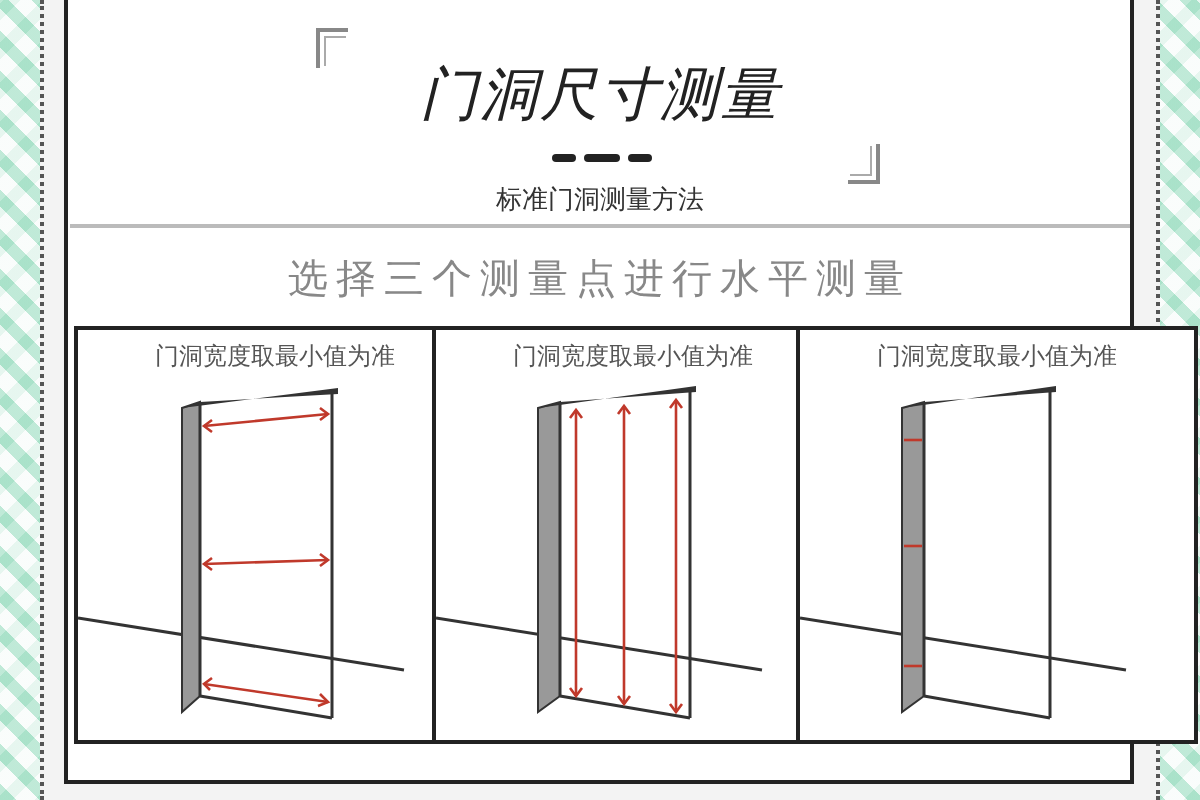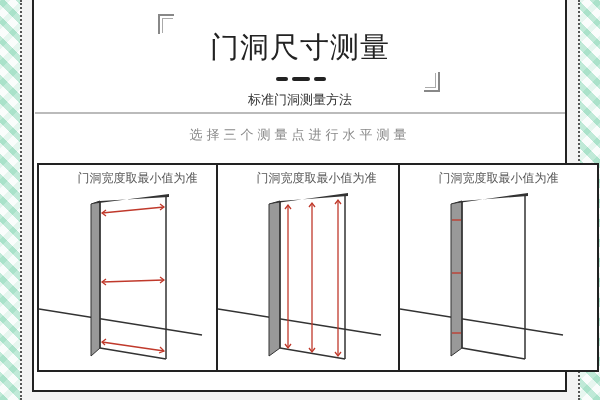--- a/index.html
+++ b/index.html
@@ -21,31 +21,31 @@
       position:absolute; left:32px; top:-4px; width:535px; height:396px;
       background:#fff; border:2px solid #222; box-sizing:border-box;
     }
     .corner { position:absolute; width:14px; height:18px; }
     .corner.tl { left:158px; top:14px; border-left:2px solid #888; border-top:2px solid #888; }
     .corner.tl::after { content:""; position:absolute; left:2px; top:2px; width:10px; height:14px; border-left:1px solid #aaa; border-top:1px solid #aaa; }
     .corner.br { left:424px; top:72px; border-right:2px solid #888; border-bottom:2px solid #888; }
     .corner.br::after { content:""; position:absolute; right:2px; bottom:2px; width:10px; height:14px; border-right:1px solid #aaa; border-bottom:1px solid #aaa; }
     .title {
       position:absolute; left:0; width:600px; top:28px; text-align:center;
-      font-size:29px; color:#222; letter-spacing:1px;
+      font-size:29px; color:#222; letter-spacing:1px;font-style:italic;
     }
     .dash { position:absolute; top:77px; height:4px; background:#222; border-radius:2px; }
     .subtitle {
       position:absolute; left:0; width:600px; top:91px; text-align:center;
       font-size:13px; color:#333;font-family:Liberation Mono, monospace;
     }
     .rule { position:absolute; left:35px; width:530px; top:112px; height:2px; background:#bbb; }
     .section-title {
       position:absolute; left:0; width:600px; top:126px; text-align:center;
-      font-size:13px; color:#888; letter-spacing:4px;
+      font-size:20px; color:#888; letter-spacing:4px;
     }
     .panel {
       position:absolute; top:163px; width:201px; height:209px;
       border:2px solid #222; box-sizing:border-box; background:#fff; overflow:hidden;
     }
     .panel-label {
       position:absolute; left:0; width:100%; top:5px; text-align:center;
       font-size:12px; color:#555; white-space:nowrap;
     }
     .panel svg { position:absolute; left:0; top:0; }

